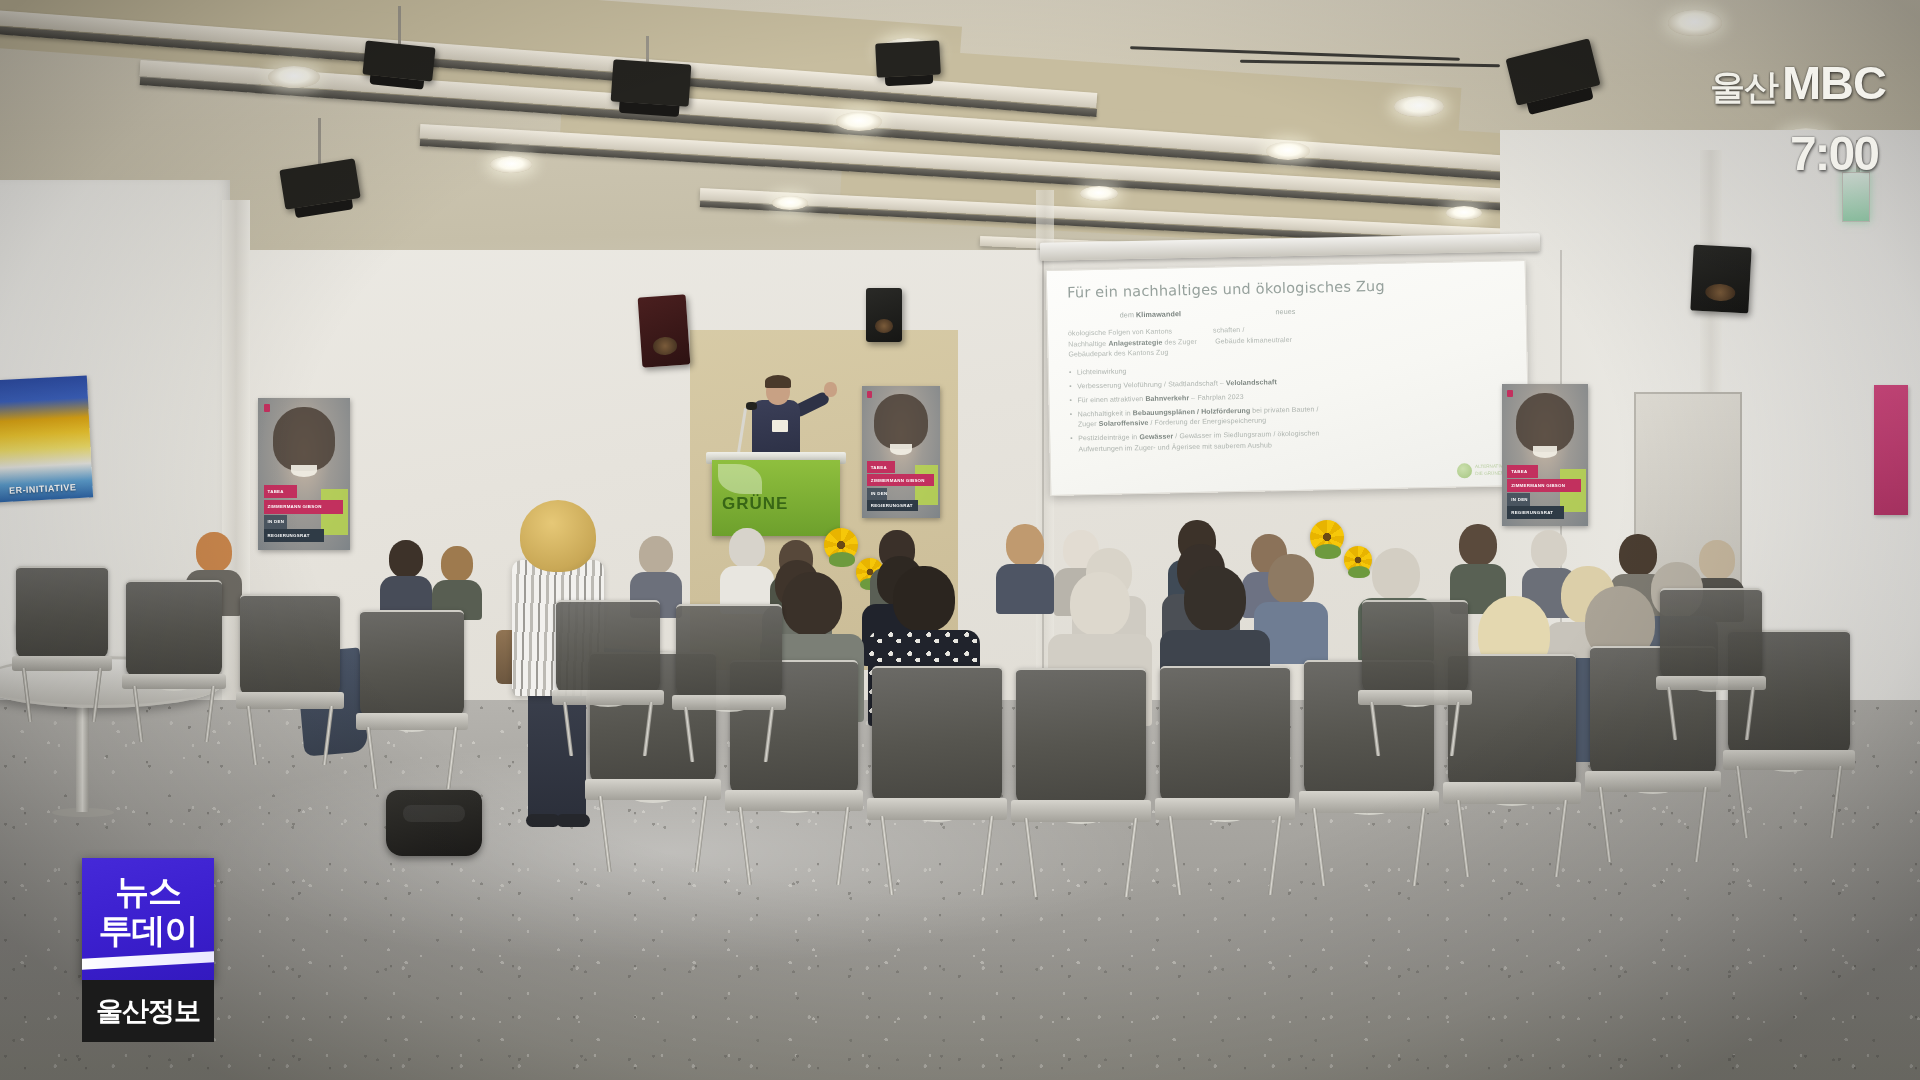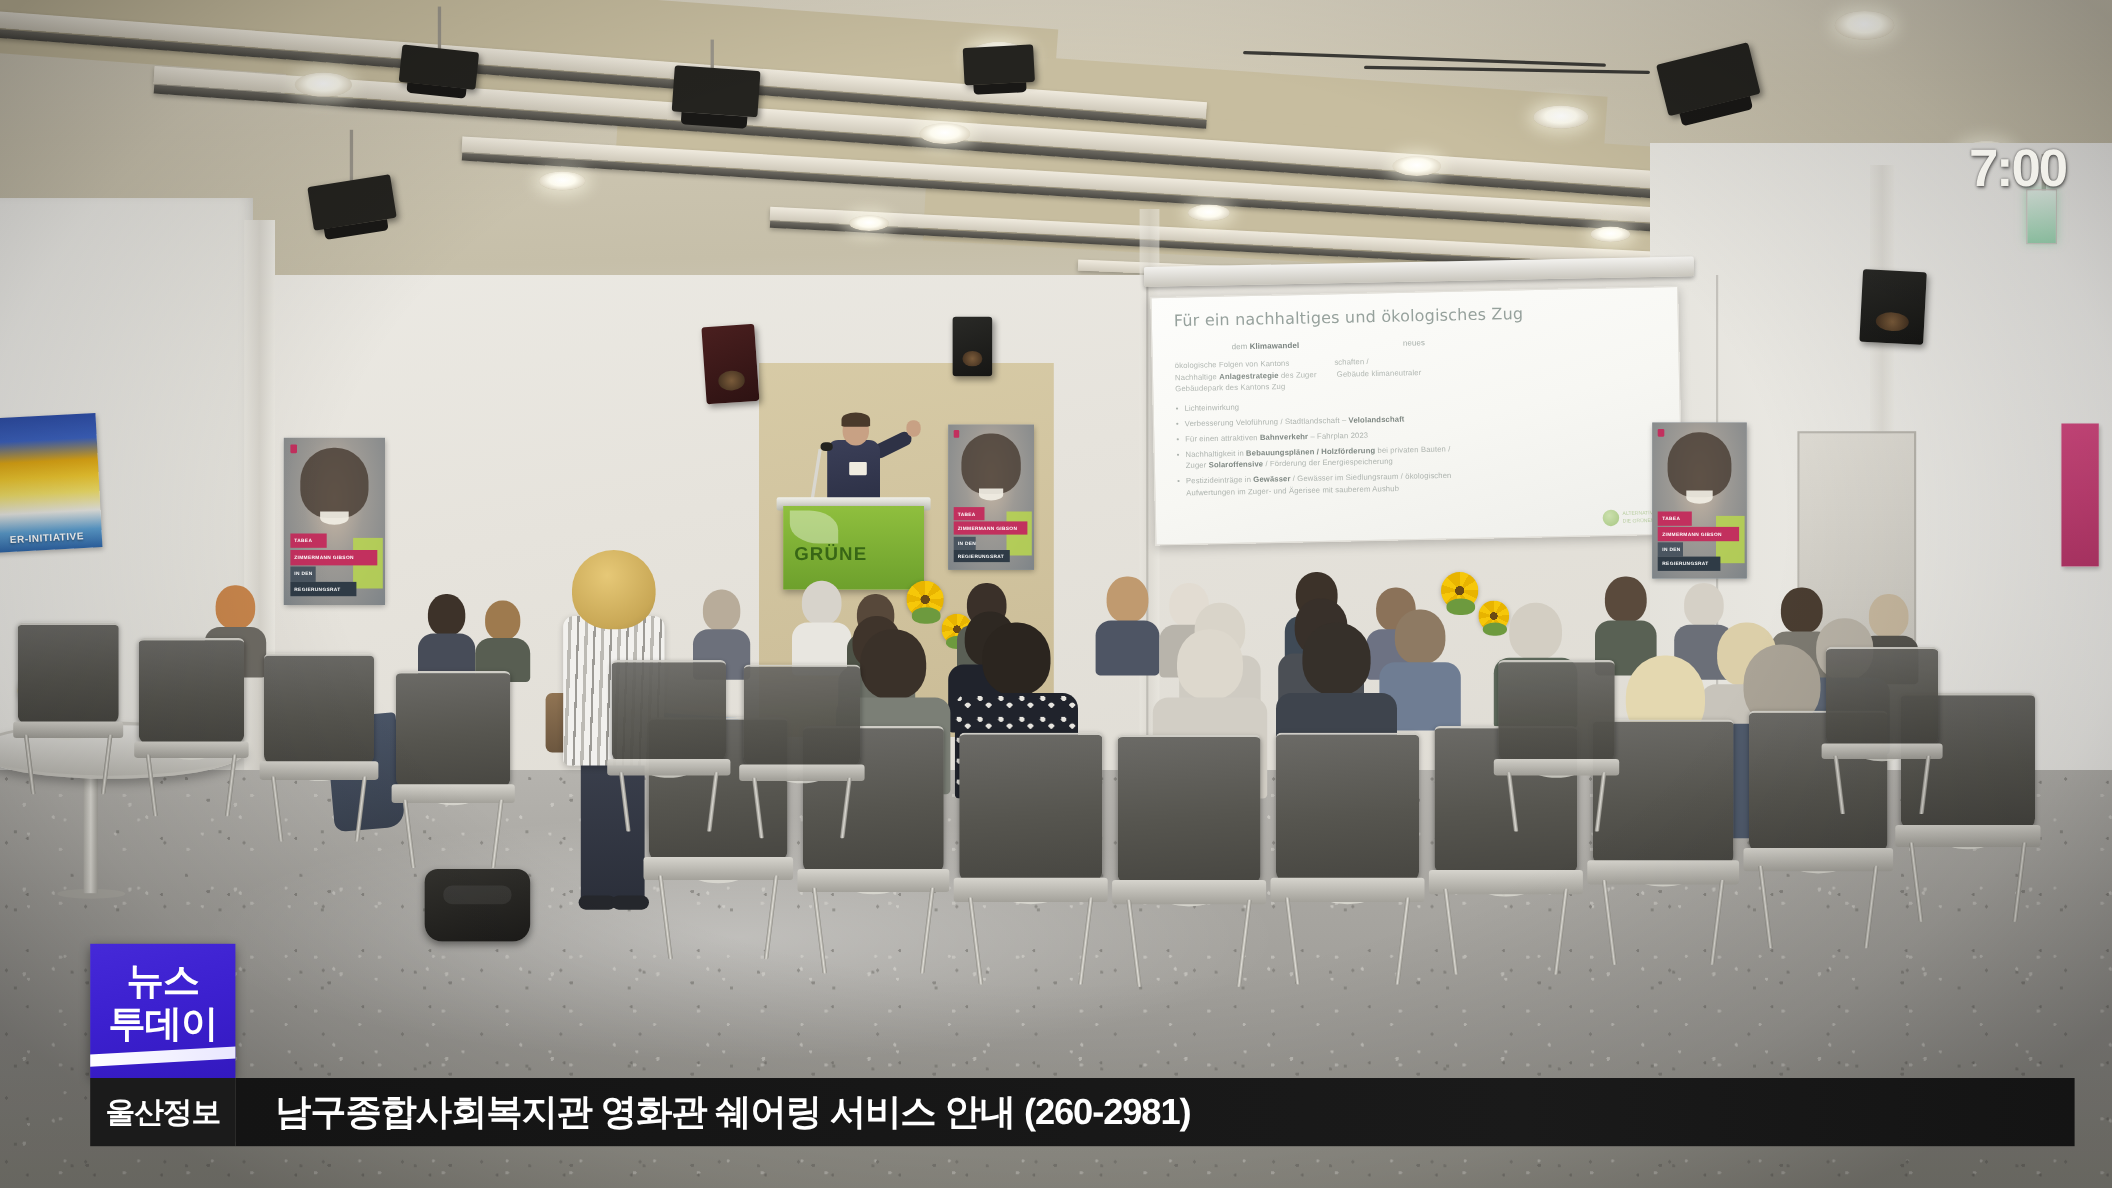--- a/index.html
+++ b/index.html
@@ -731,28 +731,29 @@
       <div class="back"></div>
         <div class="slot"></div>
       <div class="seat"></div>
         <div class="leg l"></div>
         <div class="leg r"></div>
     </div>
 
     <div class="vignette"></div>
   </div>
 
+  <div class="ch-logo">
+    <div class="kr">울산</div>
+    <div class="mbc">MBC</div>
+  </div>
   <div class="ch-time">7:00</div>
 
   <div class="news-badge">
     <div class="l1">뉴스</div>
     <div class="l2">투데이</div>
     <div class="slash"></div>
   </div>
   <div class="badge-sub">
     <span>울산정보</span>
   </div>
 
-  <div class="ticker">
-    <span>남구종합사회복지관 영화관 쉐어링 서비스 안내 (260-2981)</span>
-  </div>
 
 </div>
 
 </body></html>

